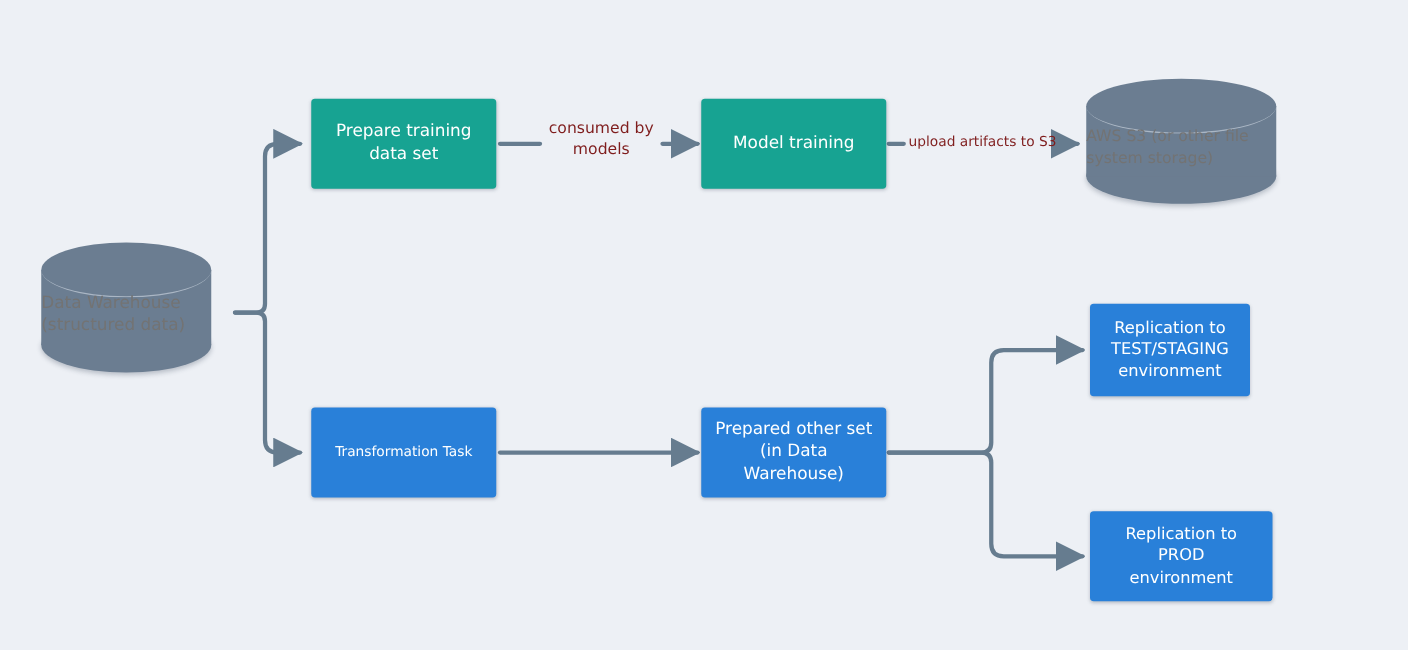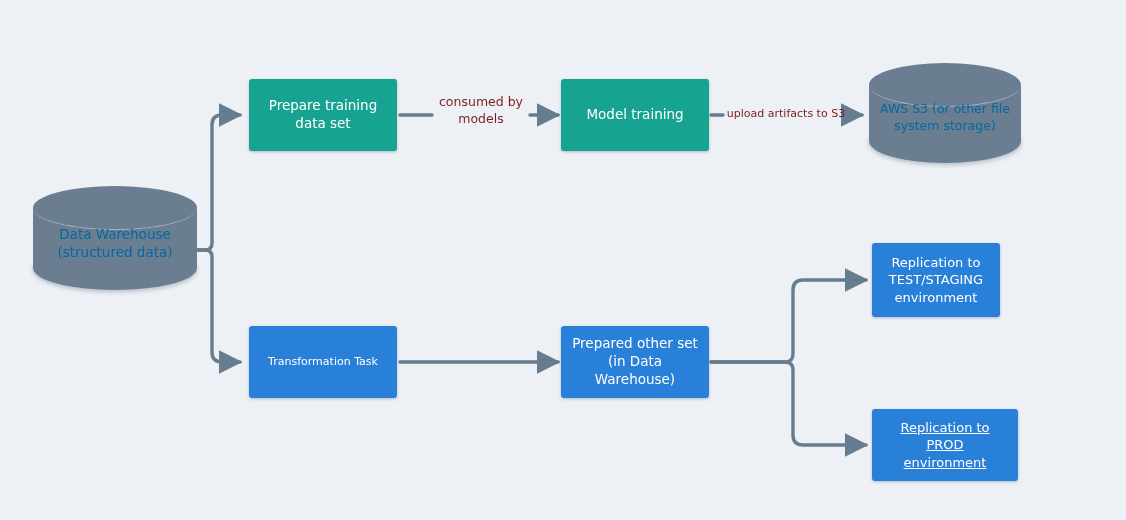--- a/index.html
+++ b/index.html
@@ -39,21 +39,21 @@
   }
   .cyl .rim{
     position:absolute;left:0;top:0;width:100%;height:44px;
     border-radius:50%/50%;
     background:#6b7d91;
     border-bottom:1px solid #aab6c4;
     box-sizing:border-box;
   }
   .cyl .cyl-label{
     position:absolute;left:0;width:100%;
-    text-align:center;color:#0369a1;
+    text-align:left;color:#737373;
     line-height:1.32;
     z-index:4;
   }
 
   .edge-label{
     position:absolute;
     color:#7f1d1d;
     text-align:center;
     line-height:1.35;
     white-space:pre-line;
@@ -80,21 +80,21 @@
 
     <path d="M 711 115 L 723 115" fill="none" stroke="#667c8f" stroke-width="3.4" stroke-linecap="round"></path>
     <path d="M 848 115 L 862 115" fill="none" stroke="#667c8f" stroke-width="3.4" stroke-linecap="round" marker-end="url(#ah)"></path>
 
     <path d="M 400 362 L 558 362" fill="none" stroke="#667c8f" stroke-width="3.4" stroke-linecap="round" marker-end="url(#ah)"></path>
 
     <path d="M 711 362 L 785 362 Q 793 362 793 354 L 793 290 Q 793 280 803 280 L 866 280" fill="none" stroke="#667c8f" stroke-width="3.4" stroke-linecap="round" marker-end="url(#ah)"></path>
     <path d="M 711 362 L 785 362 Q 793 362 793 370 L 793 435 Q 793 445 803 445 L 866 445" fill="none" stroke="#667c8f" stroke-width="3.4" stroke-linecap="round" marker-end="url(#ah)"></path>
   </svg>
 
-  <div class="cyl" style="left:33px;top:186px;width:164px;height:104px;">
+  <div class="cyl" style="left:33px;top:194px;width:136px;height:104px;">
     <div class="foot" style="top:60px;"></div>
     <div class="body" style="height:60px;"></div>
     <div class="rim"></div>
     <div class="cyl-label" style="top:40px;font-size:13.5px;">
       <span>Data Warehouse</span>
       <span>(structured data)</span>
     </div>
   </div>
 
   <div class="node teal" style="left:249px;top:79px;width:148px;height:72px;font-size:13.5px;">
@@ -127,21 +127,21 @@
   </div>
 
   <div class="node blue" style="left:872px;top:243px;width:128px;height:74px;font-size:13px;">
     <div>
       <span>Replication to</span>
       <span>TEST/STAGING</span>
       <span>environment</span>
     </div>
   </div>
 
-  <div class="node blue" style="left:872px;top:409px;width:146px;height:72px;font-size:13px;text-decoration:underline;">
+  <div class="node blue" style="left:872px;top:409px;width:146px;height:72px;font-size:13px;">
     <div>
       <span>Replication to PROD</span>
       <span>environment</span>
     </div>
   </div>
 
   <div class="edge-label" style="left:431px;top:94px;width:100px;font-size:12.5px;">consumed by
 models</div>
 
   <div class="edge-label" style="left:722px;top:107px;width:128px;font-size:11px;text-align:center;">upload artifacts to S3</div>

